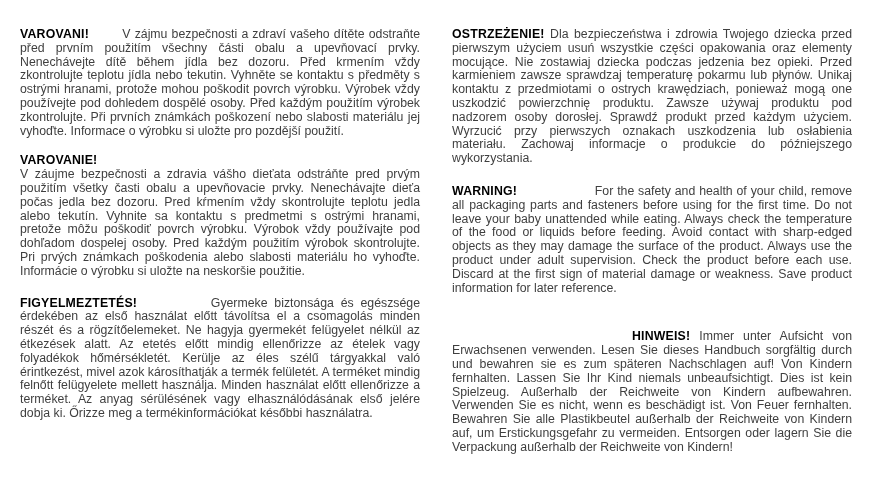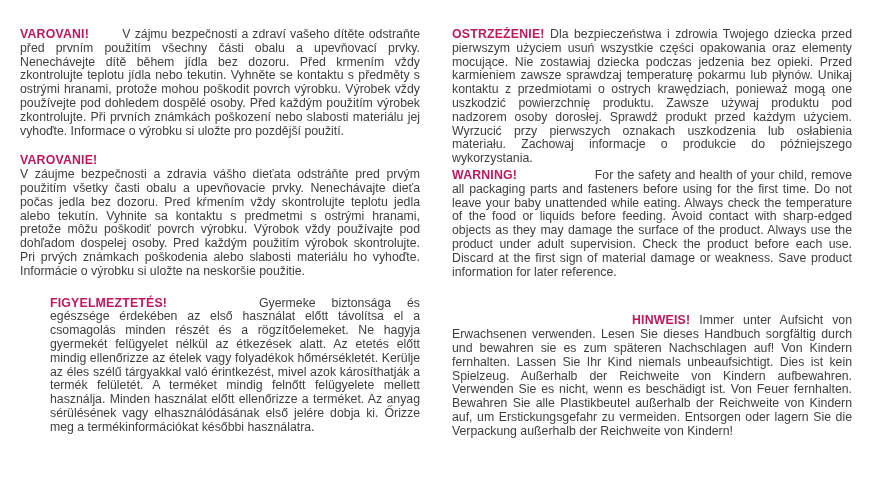--- a/index.html
+++ b/index.html
@@ -24,39 +24,39 @@
   }
   .col {
     width: 400px;
     flex: 0 0 400px;
   }
   .sec {
     margin: 0;
     text-align: justify;
   }
   .hd {
-    color: #be185d;
+    color: #000000;
     font-weight: bold;
     letter-spacing: 0.2px;
   }
   .hd-block {
     display: block;
     text-align: left;
   }
   .gap {
     display: inline-block;
     height: 1px;
     vertical-align: baseline;
   }
   .gap-cs { width: 25px; }
   .gap-hu { width: 60px; }
   .gap-en { width: 70px; }
   .sec-sk { margin-top: 16px; }
-  .sec-hu { margin-top: 18px; margin-left: 30px; }
-  .sec-en { margin-top: 3px; }
+  .sec-hu { margin-top: 18px; }
+  .sec-en { margin-top: 19px; }
   .sec-de { margin-top: 35px; text-indent: 180px; }
 </style>
 </head>
 <body>
 
 <div class="page">
 
   <div class="col">
 
     <p class="sec sec-cs"><b class="hd">VAROVANI!</b> <span class="gap gap-cs"></span> <span>V zájmu bezpečnosti a zdraví vašeho dítěte odstraňte před prvním použitím všechny části obalu a upevňovací prvky. Nenechávejte dítě během jídla bez dozoru. Před krmením vždy zkontrolujte teplotu jídla nebo tekutin. Vyhněte se kontaktu s předměty s ostrými hranami, protože mohou poškodit povrch výrobku. Výrobek vždy používejte pod dohledem dospělé osoby. Před každým použitím výrobek zkontrolujte. Při prvních známkách poškození nebo slabosti materiálu jej vyhoďte. Informace o výrobku si uložte pro pozdější použití.</span></p>

